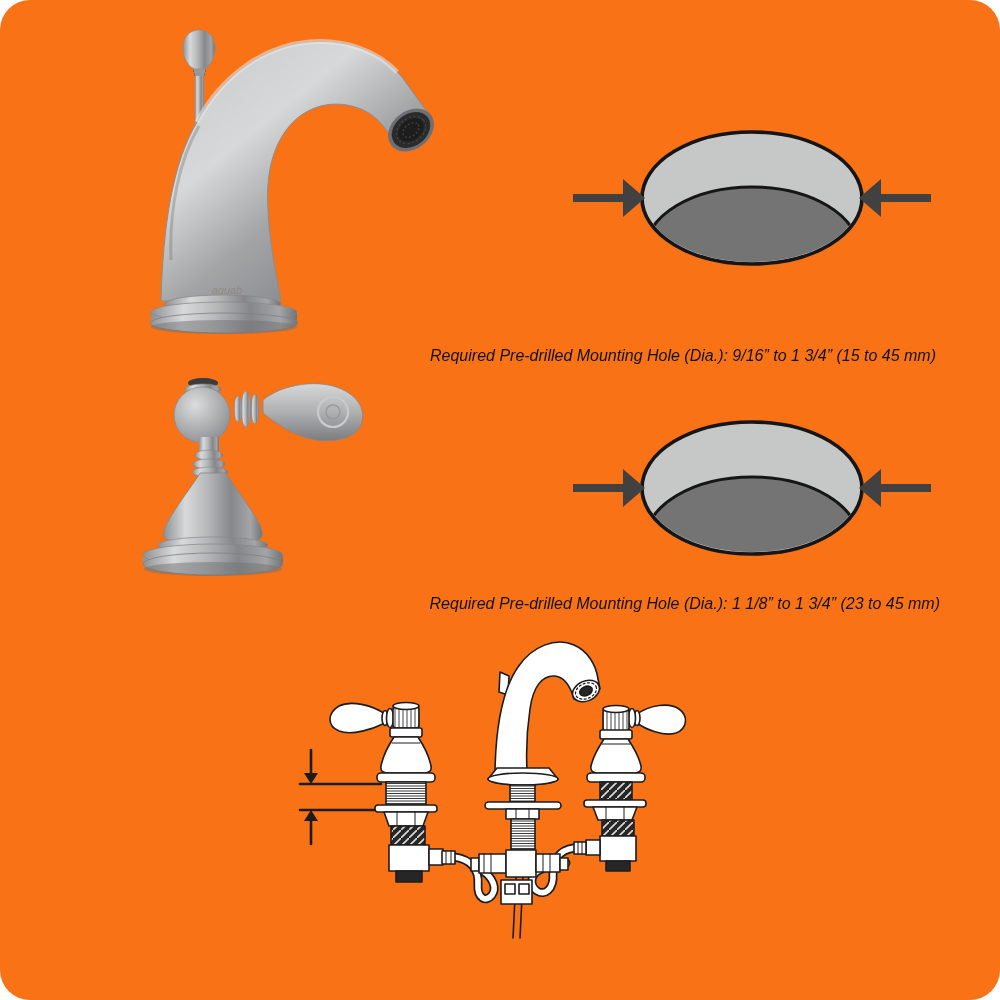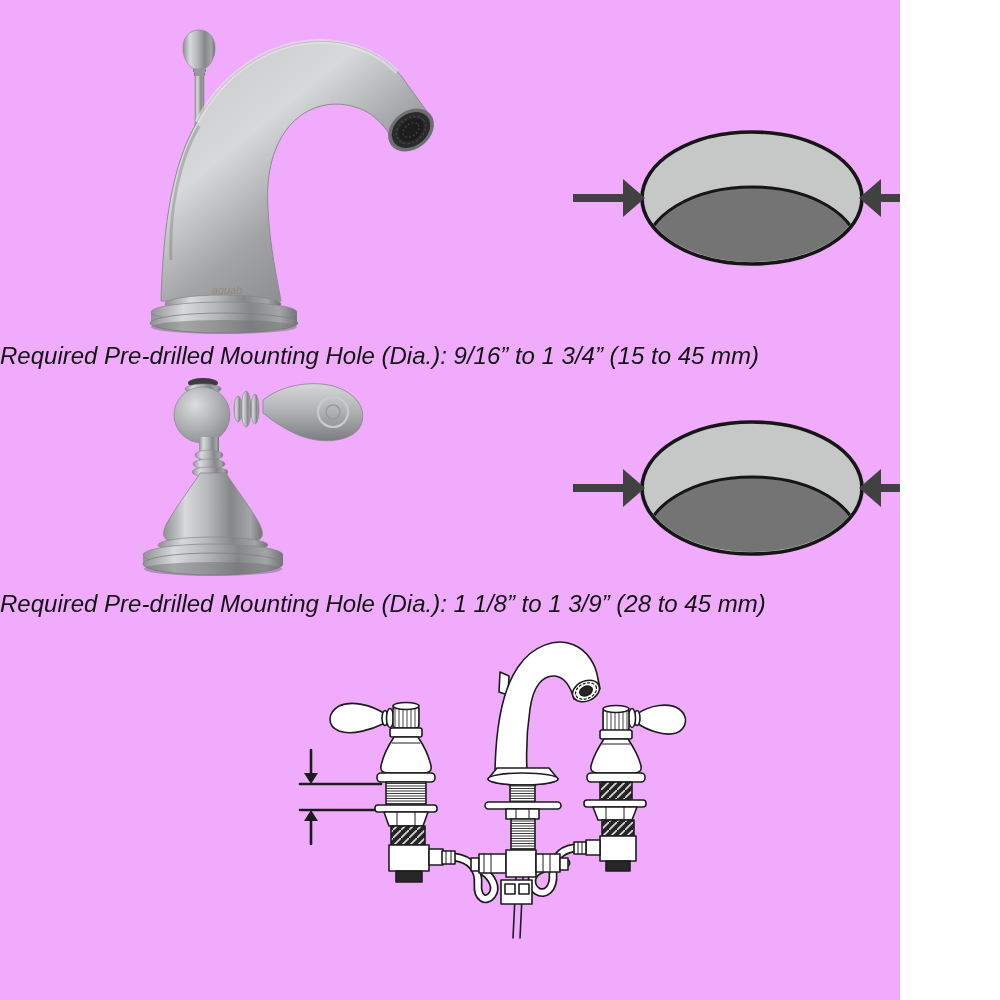--- a/index.html
+++ b/index.html
@@ -1,22 +1,23 @@
 <!DOCTYPE html>
 <html><head>
 <meta charset="utf-8">
 <style>
   html,body{margin:0;padding:0;background:#ffffff;}
   .sheet{
-    position:relative;width:900px;height:1000px;background:#f0abfc;overflow:hidden;
+    position:relative;width:1000px;height:1000px;background:#f97316;overflow:hidden;
     font-family:"Liberation Sans", sans-serif;
+    border-radius:30px;
   }
   .caption{
-    position:absolute;text-align:left;font-style:italic;
-    font-size:24px;line-height:28px;color:#121212;white-space:nowrap;
+    position:absolute;text-align:right;font-style:italic;
+    font-size:16px;line-height:28px;color:#121212;white-space:nowrap;
   }
   .abs{position:absolute;}
   svg{display:block;}
 </style>
 </head>
 <body>
 
 <div class="sheet">
 
   <svg width="0" height="0" class="abs" style="left:0;top:0" aria-hidden="true">
@@ -155,21 +156,21 @@
     <g fill="#414141">
       <rect x="6" y="67" width="52" height="8"></rect>
       <polygon points="56,52 56,90 78,71"></polygon>
     </g>
     <g fill="#414141">
       <rect x="312" y="67" width="52" height="8"></rect>
       <polygon points="314,52 314,90 292,71"></polygon>
     </g>
   </svg>
 
-  <div class="caption" style="top:590px;left:0;width:940px">Required Pre-drilled Mounting Hole (Dia.): 1 1/8” to 1 3/9” (28 to 45 mm)</div>
+  <div class="caption" style="top:590px;left:0;width:940px">Required Pre-drilled Mounting Hole (Dia.): 1 1/8” to 1 3/4” (23 to 45 mm)</div>
 
   <svg class="abs" style="left:273px;top:630px" width="460" height="310" viewBox="0 0 460 310" stroke-linejoin="round" stroke-linecap="round">
     <g fill="#ffffff" stroke="#1c1c1c" stroke-width="1.6">
 
       <g stroke-width="2.6">
         <path d="M38,120 V144"></path>
         <polygon points="31,143 45,143 38,154" fill="#1c1c1c" stroke="none"></polygon>
         <path d="M27,154 H108"></path>
         <path d="M27,180 H108"></path>
         <polygon points="31,191 45,191 38,180" fill="#1c1c1c" stroke="none"></polygon>

